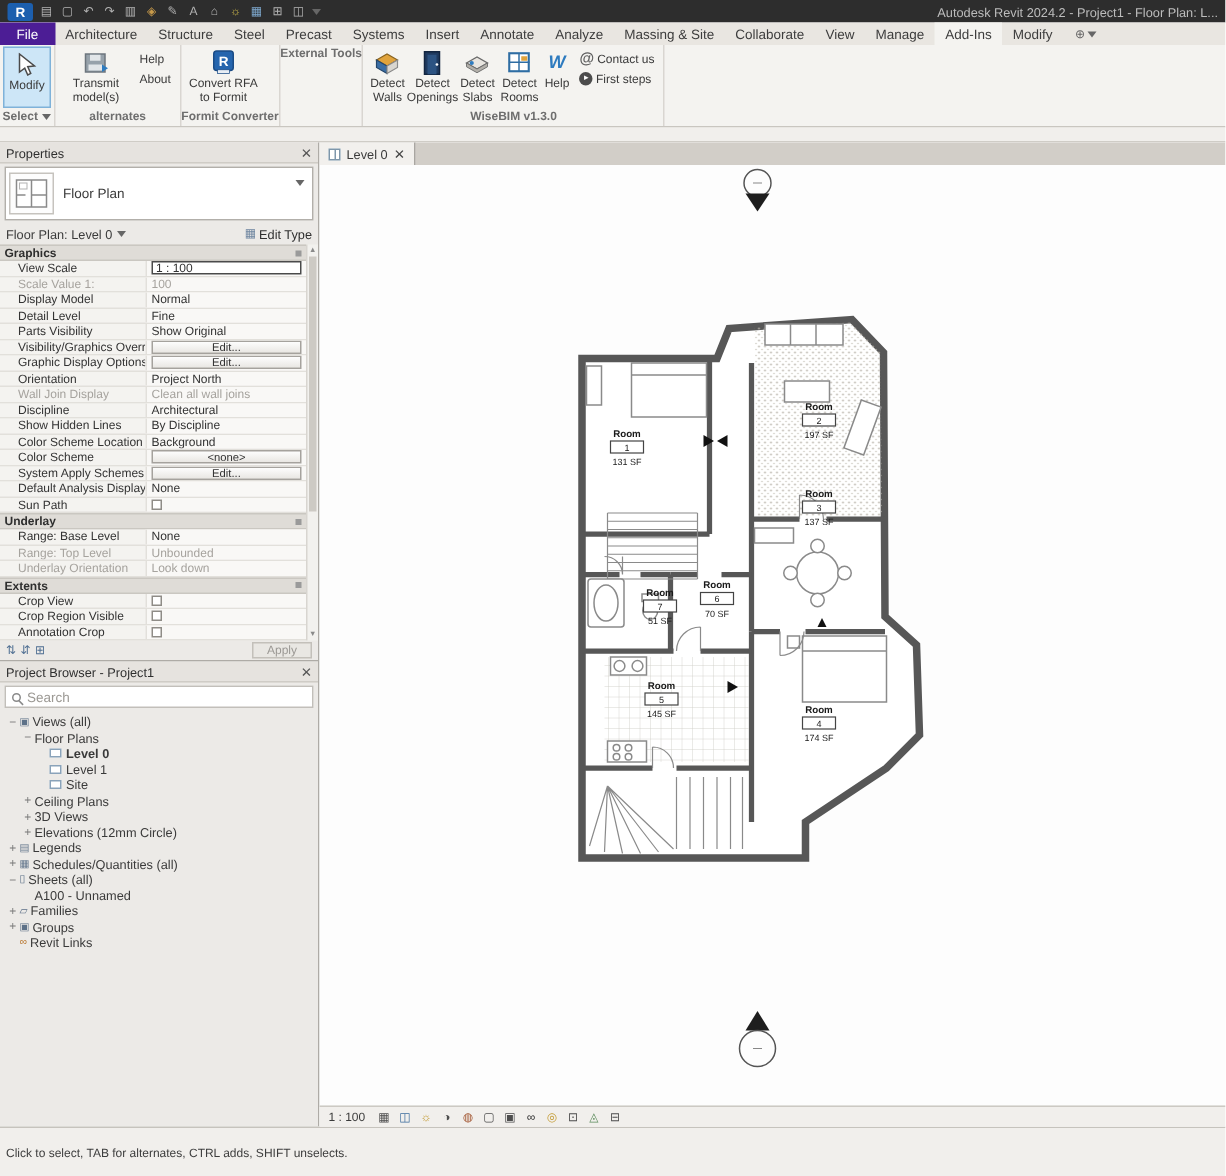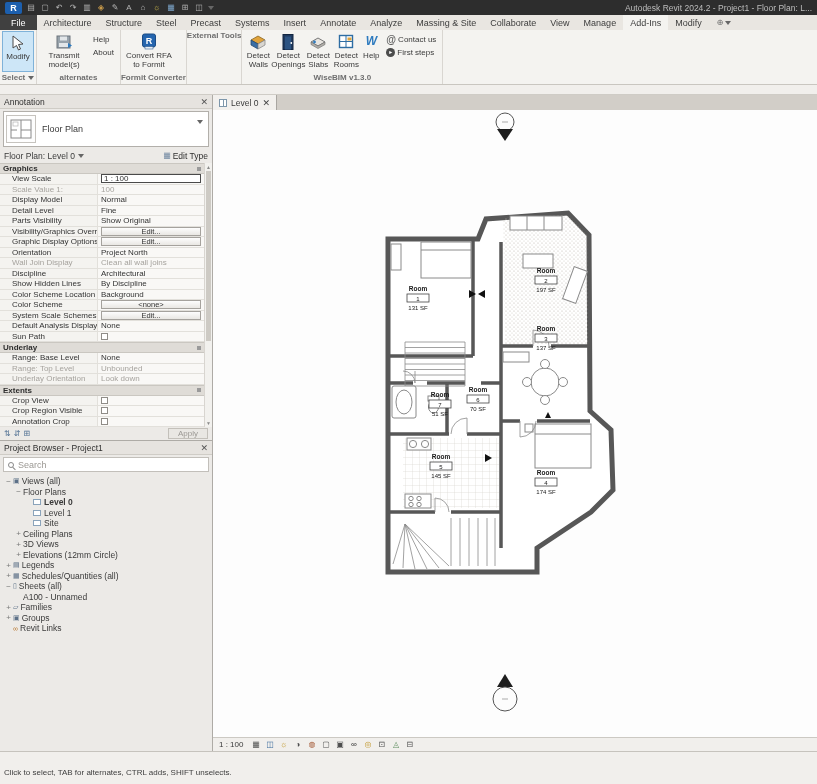--- a/index.html
+++ b/index.html
@@ -8,21 +8,21 @@
   #app { width:817px; height:784px; display:flex; flex-direction:column; }
 
   
   .titlebar { height:15px; background:#2d2d2d; display:flex; align-items:center; padding:0 5px; gap:4px; flex:0 0 auto; }
   .revit-logo { width:17px; height:12px; background:#1c5fae; color:#fff; font-weight:bold; font-size:9px; line-height:12px; text-align:center; border-radius:2px; }
   .qat-icon { min-width:10px; height:12px; line-height:12px; font-size:8px; color:#b3b3b3; text-align:center; }
   .title-text { margin-left:auto; color:#bdbdbd; font-size:8.5px; white-space:nowrap; }
 
   
   .tabbar { height:15px; background:#e9e6e1; display:flex; align-items:stretch; flex:0 0 auto; }
-  .tab-file { background:#404040; color:#fff; padding:0 11px; display:flex; align-items:center; }
+  .tab-file { background:#4c1d95; color:#fff; padding:0 11px; display:flex; align-items:center; }
   .tab { padding:0 7px; display:flex; align-items:center; color:#3d3d3d; white-space:nowrap; }
   .tab.active { background:#f4f3f0; }
   .tab-more { display:flex; align-items:center; gap:2px; padding:0 8px; color:#555; }
   .caret-down { width:0; height:0; border-left:3px solid transparent; border-right:3px solid transparent; border-top:4px solid #666; }
 
   
   .ribbon { height:55px; background:#f4f3f0; border-bottom:1px solid #c9c6c0; display:flex; flex:0 0 auto; }
   .rpanel { display:flex; flex-direction:column; border-right:1px solid #d9d6d1; }
   .rpanel-body { flex:1; display:flex; align-items:stretch; padding:1px 2px 0 2px; }
   .rpanel-label { height:12px; line-height:12px; text-align:center; color:#6e6e6e; font-size:8px; display:flex; align-items:center; justify-content:center; gap:3px;font-weight:bold; }
@@ -92,21 +92,21 @@
   .plan-icn { width:8px; height:8px; border:1px solid #7e97ab; background:#fff; position:relative; }
   .plan-icn::after { content:""; position:absolute; left:3px; top:0; bottom:0; width:1px; background:#7e97ab; }
   .vt-close { color:#444; font-size:9px; }
   svg.plansvg { position:absolute; left:0; top:15px; z-index:1; }
 
   .viewbar { position:absolute; left:0; right:0; bottom:0; height:14px; background:#f1efec; border-top:1px solid #ccc9c3; display:flex; align-items:center; gap:3px; padding:0 6px; z-index:6; }
   .vb-scale { font-size:8px; color:#3a3a3a; margin-right:4px; }
   .vb-ic { font-size:8px; color:#4e4e4e; width:11px; text-align:center; }
 
   
-  .statusbar { height:12px; background:#f1efec; border-top:1px solid #c6c3bd; display:flex; align-items:flex-start; padding:16px 4px; font-size:8px; color:#3d3d3d; flex:0 0 auto; }
+  .statusbar { height:12px; background:#f1efec; border-top:1px solid #c6c3bd; display:flex; align-items:center; padding:16px 4px; font-size:8px; color:#3d3d3d; flex:0 0 auto; }
 </style>
 </head>
 <body>
 
 <div id="app">
 
   <div class="titlebar">
     <div class="revit-logo">R</div>
     <span class="qat-icon">▤</span>
     <span class="qat-icon">▢</span>
@@ -279,21 +279,21 @@
     <div style="flex:1"></div>
   </div>
 
   <div class="optionsbar"></div>
 
   <div class="main">
 
     <div class="left">
 
       <div class="pal-header">
-        <span>Annotation</span>
+        <span>Properties</span>
         <span class="x">✕</span>
       </div>
 
       <div class="type-selector">
         <span class="type-icon-box">
           <svg width="24" height="22" viewBox="0 0 24 22">
               <rect x="2" y="2" width="20" height="18" fill="#fff" stroke="#8a8a8a"></rect>
               <path d="M12,2 V12 H22 M2,12 H8 M12,12 V20" fill="none" stroke="#8a8a8a"></path>
               <rect x="4" y="4" width="5" height="4" fill="none" stroke="#b5b5b5" stroke-width="0.7"></rect>
             </svg>
@@ -371,21 +371,21 @@
             <span class="plabel">Color Scheme Location</span>
             <span class="pvalue">Background</span>
           </div>
         <div class="prow">
             <span class="plabel">Color Scheme</span>
             <span class="pvalue">
               <span class="vbtn">&lt;none&gt;</span>
             </span>
           </div>
         <div class="prow">
-            <span class="plabel">System Scale Schemes</span>
+            <span class="plabel">System Apply Schemes</span>
             <span class="pvalue">
               <span class="vbtn">Edit...</span>
             </span>
           </div>
         <div class="prow">
             <span class="plabel">Default Analysis Display Style</span>
             <span class="pvalue">None</span>
           </div>
         <div class="prow">
             <span class="plabel">Sun Path</span>

